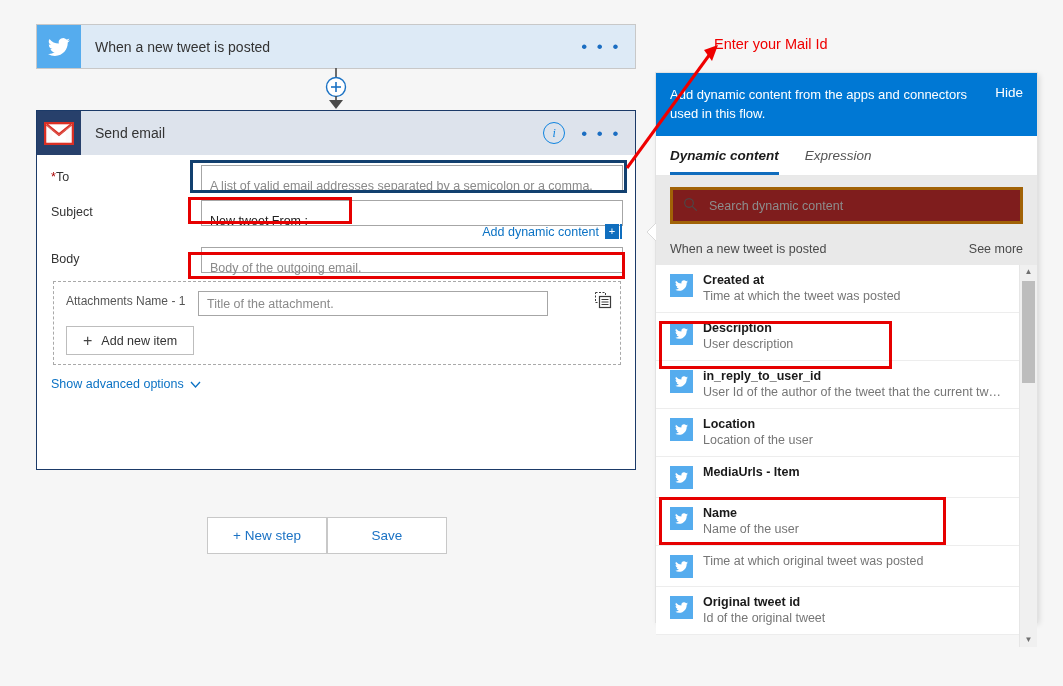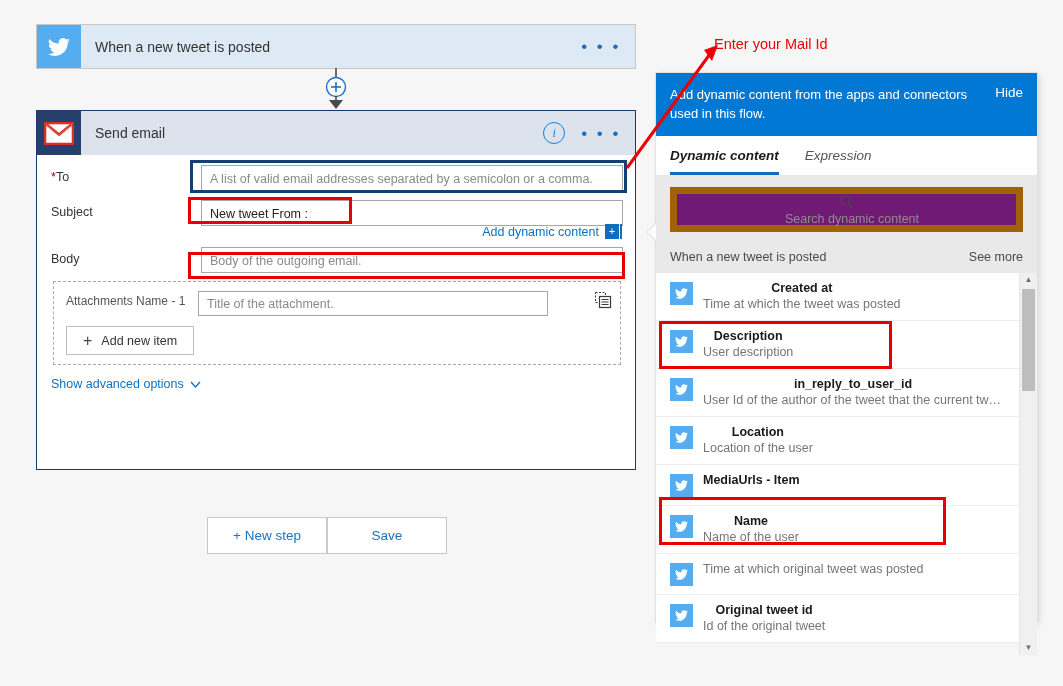--- a/index.html
+++ b/index.html
@@ -32,21 +32,21 @@
   #action .logo{background:#27406b;height:44px;}
   .info-ic{width:20px;height:20px;border:1.6px solid #0f83df;border-radius:50%;
            color:#0f83df;font-size:12px;font-style:italic;font-family:"Liberation Serif",serif;
            display:flex;align-items:center;justify-content:center;margin-right:16px;}
 
   .body-area{padding:10px 12px 0 14px;}
   .frow{display:flex;align-items:flex-start;margin-bottom:9px;}
   .flab{width:150px;flex:0 0 150px;font-size:12.5px;color:#333;padding-top:5px;line-height:14px;}
   .flab .req{color:#a80000;}
   .fin{flex:1;border:1px solid #a6a6a6;background:#fff;height:26px;line-height:25px;
-       padding:1px 8px;font-size:12.5px;color:#8a8a8a;box-sizing:border-box;}
+       padding:8px 8px;font-size:12.5px;color:#8a8a8a;box-sizing:border-box;}
   .adc{display:flex;justify-content:flex-end;align-items:center;margin:-4px 1px 8px 0;}
   .adc .lnk{color:#0b72c4;font-size:12.5px;}
   .adc .plus{background:#106ebe;color:#fff;width:14px;height:15px;font-size:11px;line-height:15px;
              text-align:center;margin-left:6px;}
   .adc .bar{width:2px;height:15px;background:#106ebe;margin-left:1px;}
 
   
   .attwrap{border:1px dashed #a9a9a9;padding:9px 10px 9px 12px;margin:2px 2px 0 2px;position:relative;}
   .arow{display:flex;align-items:flex-start;margin-bottom:7px;}
   .alab{width:132px;flex:0 0 132px;font-size:12px;color:#555;line-height:14px;padding-top:3px;}
@@ -65,29 +65,29 @@
   
   #panel{left:656px;top:73px;width:381px;height:549px;background:#fff;
          box-shadow:0 0 0 1px #e2e2e2, 2px 2px 6px rgba(0,0,0,.14);}
   #panel .banner{background:#0078d4;color:#fff;padding:12px 14px 13px 14px;display:flex;align-items:flex-start;}
   #panel .banner .txt{flex:1;font-size:13px;line-height:19px;}
   #panel .banner .hide{font-size:13.5px;padding-left:10px;white-space:nowrap;}
   #panel .tabs{display:flex;gap:26px;padding:12px 14px 0 14px;border-bottom:1px solid #e8e8e8;background:#fff;font-style:italic;}
   .tab{font-size:13.5px;color:#555;padding-bottom:9px;border-bottom:3px solid transparent;}
   .tab.on{color:#1a1a1a;font-weight:bold;border-bottom-color:#0f6cbd;}
   .searchwrap{background:#e9e9e9;padding:11px 14px;}
-  .searchbox{background:#701a75;border:7px solid #a16207;height:31px;display:flex;align-items:center;padding:0 10px;flex-direction:column;}
+  .searchbox{background:#7f1d1d;border:3px solid #a16207;height:31px;display:flex;align-items:center;padding:0 10px;}
   .searchbox .ph{color:#8d8d8d;font-size:12.5px;padding-left:11px;}
   .grp{background:#e9e9e9;display:flex;align-items:center;padding:7px 14px 9px 14px;}
   .grp .gname{flex:1;font-size:12.5px;color:#4a4a4a;}
   .grp .more{font-size:12.5px;color:#4a4a4a;}
   .list{position:relative;background:#fff;}
   .item{display:flex;align-items:flex-start;padding:7px 14px 8px 14px;border-bottom:1px solid #ededed;}
   .item .tw{flex:0 0 23px;width:23px;height:23px;background:#55acee;display:flex;align-items:center;justify-content:center;margin-top:2px;}
-  .item .tx{padding-left:10px;overflow:hidden;text-align:center;}
+  .item .tx{padding-left:10px;overflow:hidden;}
   .item .nm{font-size:12.5px;color:#1a1a1a;font-weight:bold;line-height:16px;}
   .item .ds{font-size:12.5px;color:#767676;line-height:16px;white-space:nowrap;overflow:hidden;text-overflow:ellipsis;max-width:300px;}
   .sb{position:absolute;right:0;top:0;width:17px;height:382px;background:#f0f0f0;border-left:1px solid #e6e6e6;}
   .sb .ar{position:absolute;left:0;width:17px;height:14px;color:#707070;font-size:8px;text-align:center;line-height:14px;}
   .sb .thumb{position:absolute;left:2px;top:16px;width:13px;height:102px;background:#bdbdbd;}
   .chev{position:absolute;left:-9px;top:150px;width:10px;height:18px;}
 
   
   .redbox{position:absolute;border:3px solid #e60000;box-sizing:border-box;pointer-events:none;}
   .navybox{position:absolute;border:3px solid #12406f;box-sizing:border-box;pointer-events:none;}

